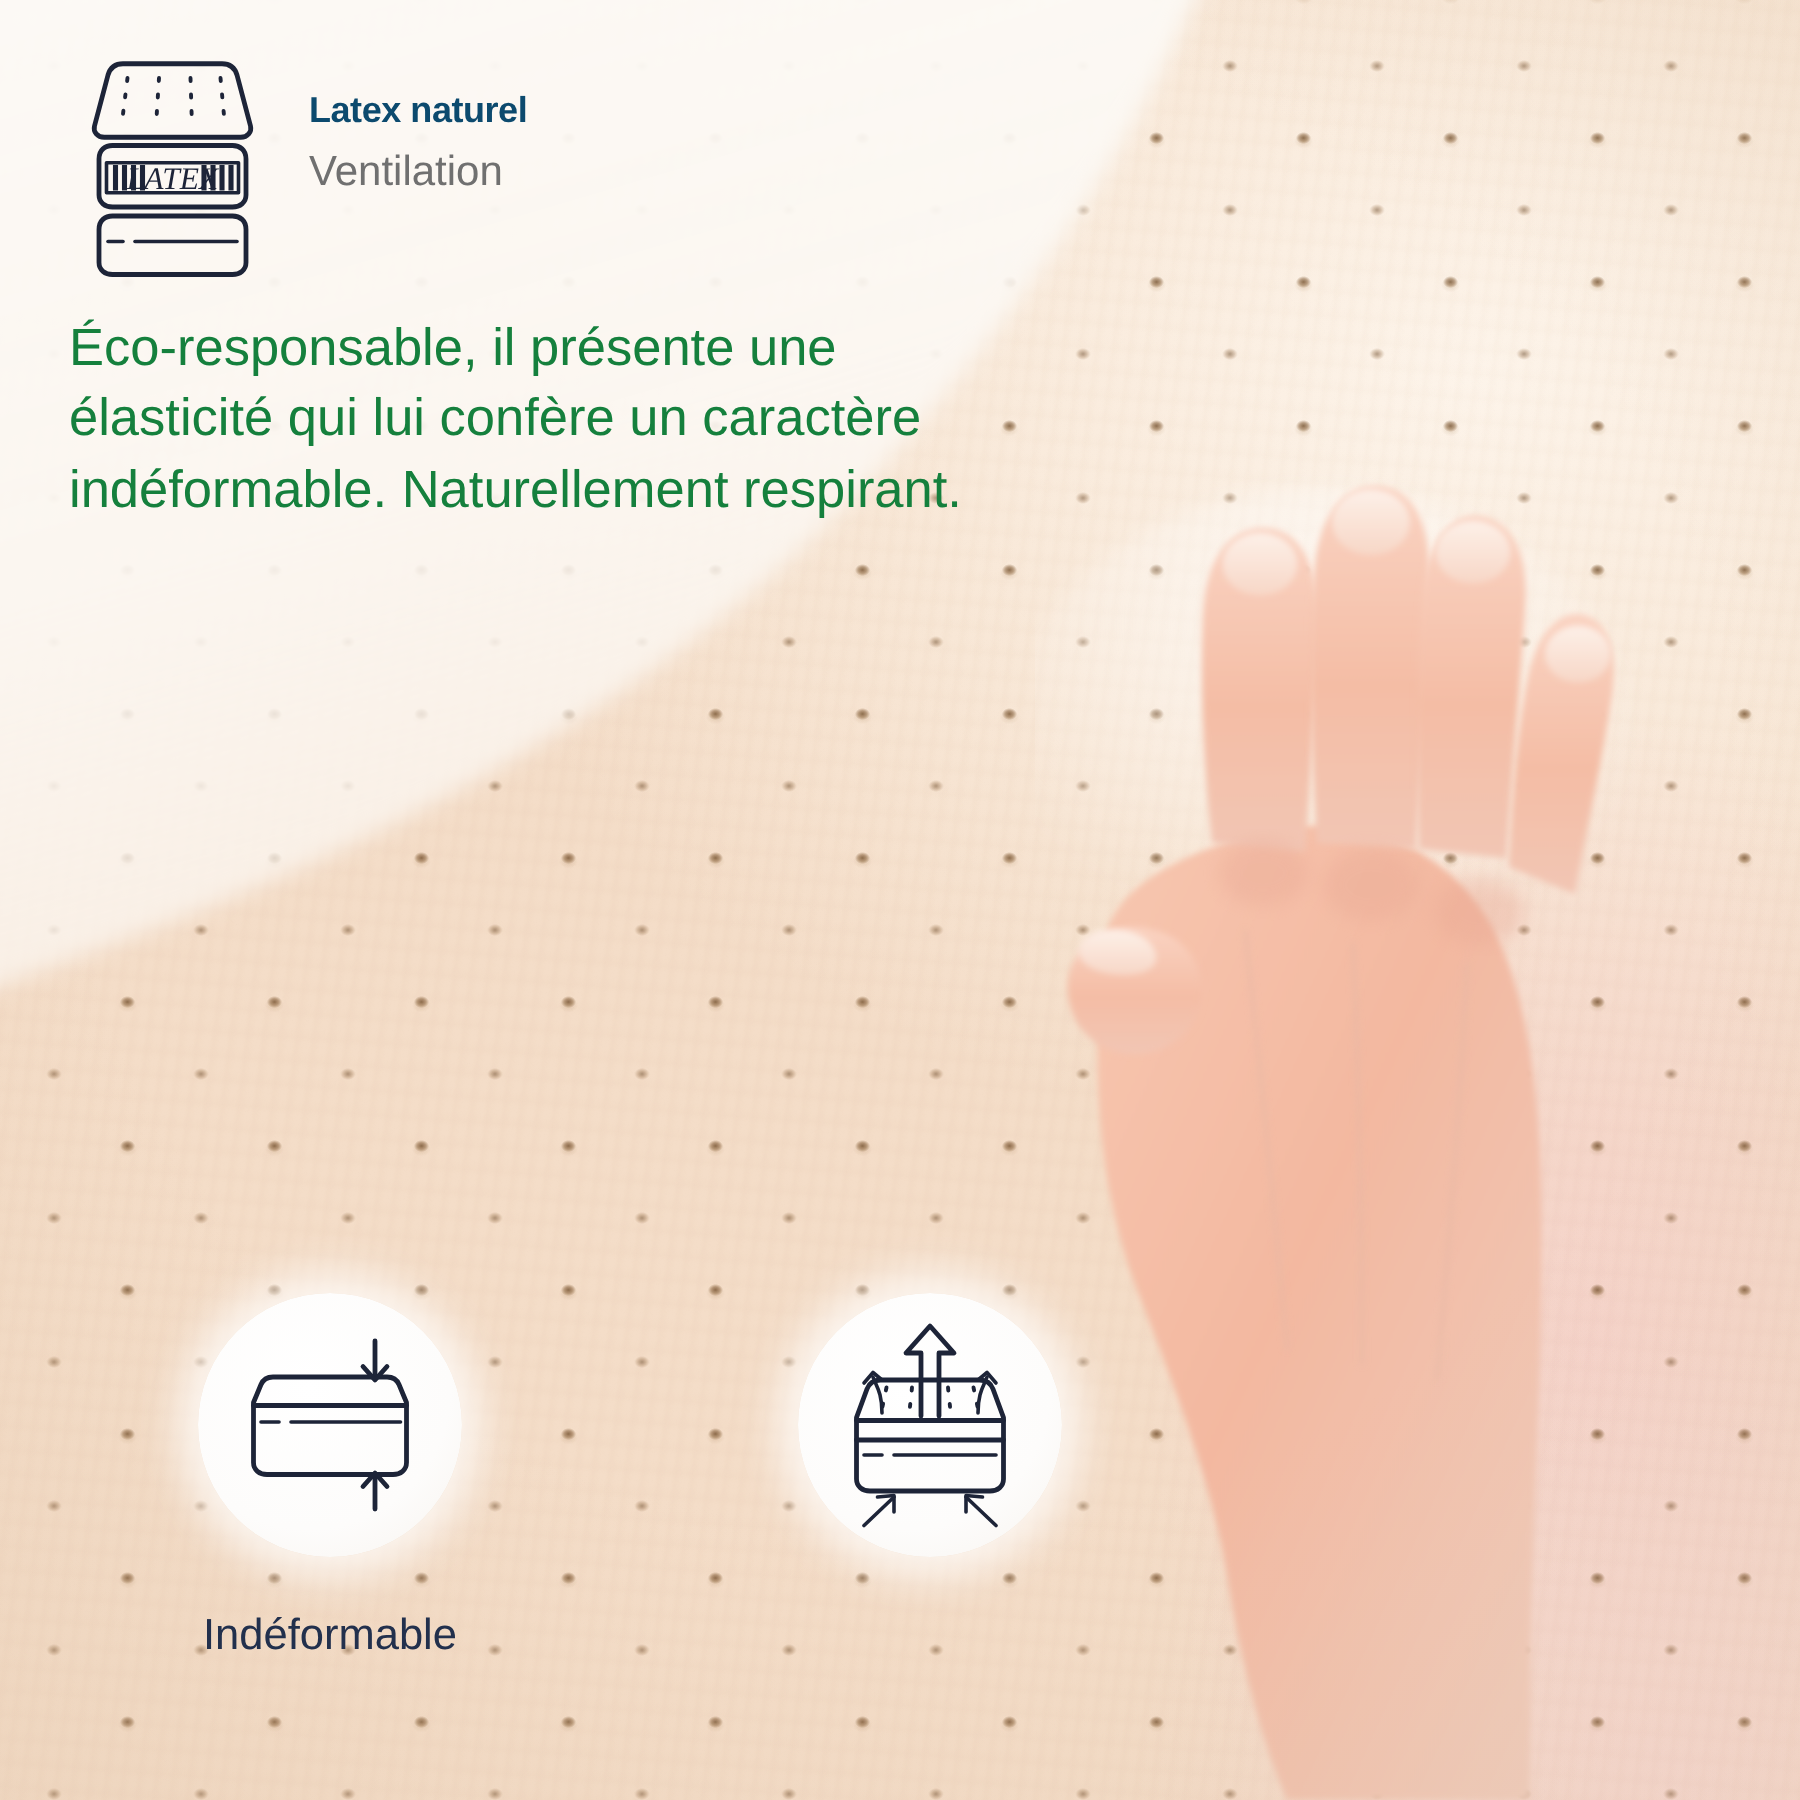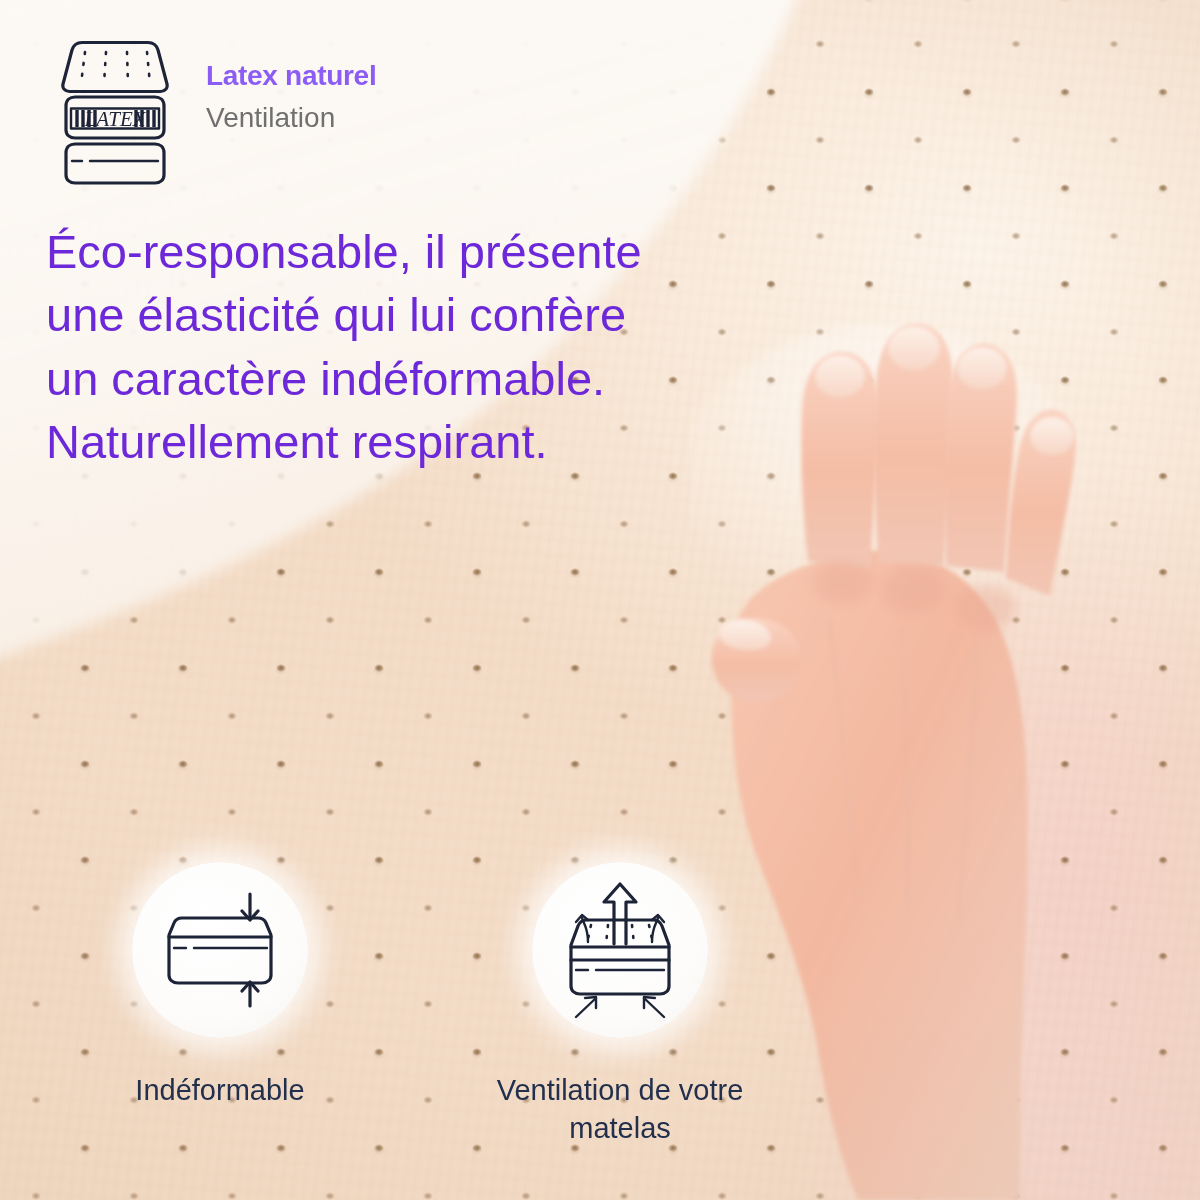--- a/index.html
+++ b/index.html
@@ -44,26 +44,26 @@
   .hand svg{position:absolute;inset:0;width:100%;height:100%;}
 
   
   .overlay{position:absolute;left:-60px;top:-60px;width:1000px;height:740px;}
   .overlay svg{width:100%;height:100%;display:block;}
 
   
   .header{position:absolute;left:46px;top:36px;display:flex;align-items:flex-start;gap:22px;}
   .hdr-icon{width:138px;height:152px;flex:0 0 auto;font-style:italic;}
   .hdr-text{padding-top:26px;}
-  .title{font-size:28px;font-weight:bold;color:#8b5cf6;letter-spacing:-.3px;line-height:1;margin:0;}
+  .title{font-size:24px;font-weight:bold;color:#0c4a6e;letter-spacing:-.3px;line-height:1;margin:0;}
   .subtitle{font-size:28px;color:#707070;margin:14px 0 0 0;line-height:1;font-weight:normal;}
 
   
-  .body-copy{position:absolute;left:46px;top:220px;width:640px;
-    font-size:47px;line-height:1.35;color:#6d28d9;}
+  .body-copy{position:absolute;left:46px;top:208px;width:640px;
+    font-size:35px;line-height:1.35;color:#15803d;}
   .body-copy p{margin:0;}
 
   
   .features{position:absolute;left:0;top:862px;width:1200px;display:flex;margin-left:20px;}
   .feature{width:400px;display:flex;flex-direction:column;align-items:center;}
   .circle{width:176px;height:176px;border-radius:50%;
     background:radial-gradient(circle at 42% 36%, #ffffff 0%, #fdfcfb 62%, #f7f3ee 100%);
     box-shadow:0 0 26px 14px rgba(255,255,255,.72);
     display:flex;align-items:center;justify-content:center;}
   .circle svg{display:block;}
@@ -267,18 +267,17 @@
           </g>
 
           <g class="st-thin">
             <line x1="22" y1="137" x2="42" y2="118"></line>
             <polyline points="42,128 42,117 31,118"></polyline>
             <line x1="110" y1="137" x2="90" y2="118"></line>
             <polyline points="90,128 90,117 101,118"></polyline>
           </g>
         </svg>
       </div>
-      <div class="flabel">Ventilation de votre matelas</div>
     </div>
 
 
   </div>
 </div>
 
 </body></html>

